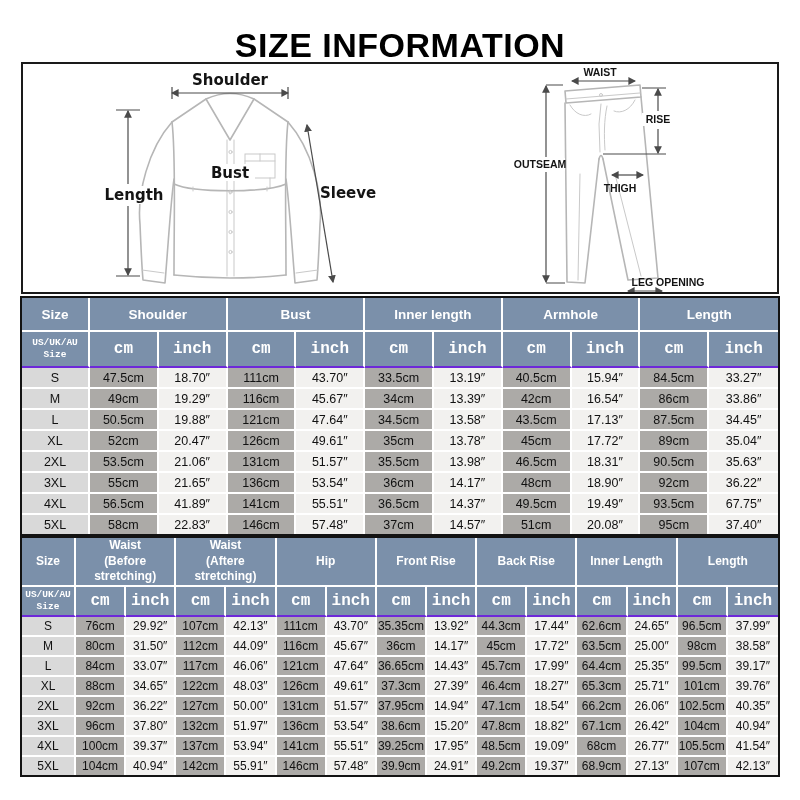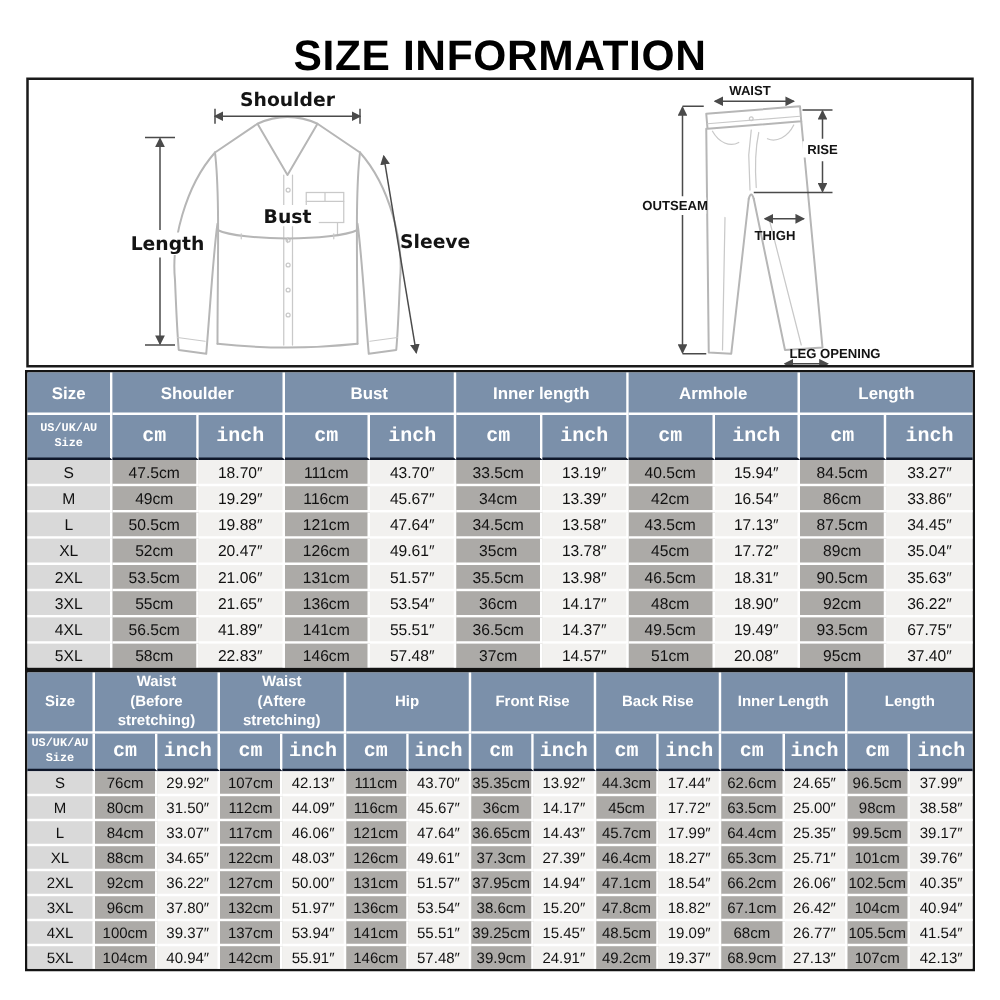--- a/index.html
+++ b/index.html
@@ -30,21 +30,21 @@
     border-collapse:separate; border-spacing:0; table-layout:fixed;
     width:760px; border:2px solid #131313; box-sizing:border-box;
   }
   table.size-table + table.size-table { margin-top:0; }
   .size-table th, .size-table td {
     border-right:2px solid #fff; border-bottom:2px solid #fff;
     padding:0; text-align:center; vertical-align:middle; overflow:hidden;
   }
   .size-table th:last-child, .size-table td:last-child { border-right:none; }
   .size-table tbody tr:last-child td { border-bottom:none; }
-  .size-table thead tr:last-child th { border-bottom:2px solid #0f172a; }
+  .size-table thead tr:last-child th { border-bottom:2px solid #6d28d9; }
 
   .size-table thead th { background:#7b90aa; color:#fff;margin-top:36px; }
   .group-hd { font-family:"Liberation Sans", sans-serif; font-weight:bold; white-space:pre-line; }
   .t0 .group-hd, .t0 .size-hd { font-size:13.5px; height:32px; }
   .t1 .group-hd, .t1 .size-hd { font-size:12px; height:32px; line-height:1.3; }
   .size-hd { font-weight:bold; }
   .unit-hd {
     font-family:"Liberation Mono", monospace; font-weight:bold; font-size:16px; height:34px;
   }
   .t1 .unit-hd { height:28px; }
@@ -455,21 +455,21 @@
           </tr>
           <tr>
             <td class="size-cell">4XL</td>
             <td class="cm-cell">100cm</td>
             <td class="inch-cell">39.37″</td>
             <td class="cm-cell">137cm</td>
             <td class="inch-cell">53.94″</td>
             <td class="cm-cell">141cm</td>
             <td class="inch-cell">55.51″</td>
             <td class="cm-cell">39.25cm</td>
-            <td class="inch-cell">15.45″</td>
+            <td class="inch-cell">17.95″</td>
             <td class="cm-cell">48.5cm</td>
             <td class="inch-cell">19.09″</td>
             <td class="cm-cell">68cm</td>
             <td class="inch-cell">26.77″</td>
             <td class="cm-cell">105.5cm</td>
             <td class="inch-cell">41.54″</td>
           </tr>
           <tr>
             <td class="size-cell">5XL</td>
             <td class="cm-cell">104cm</td>

